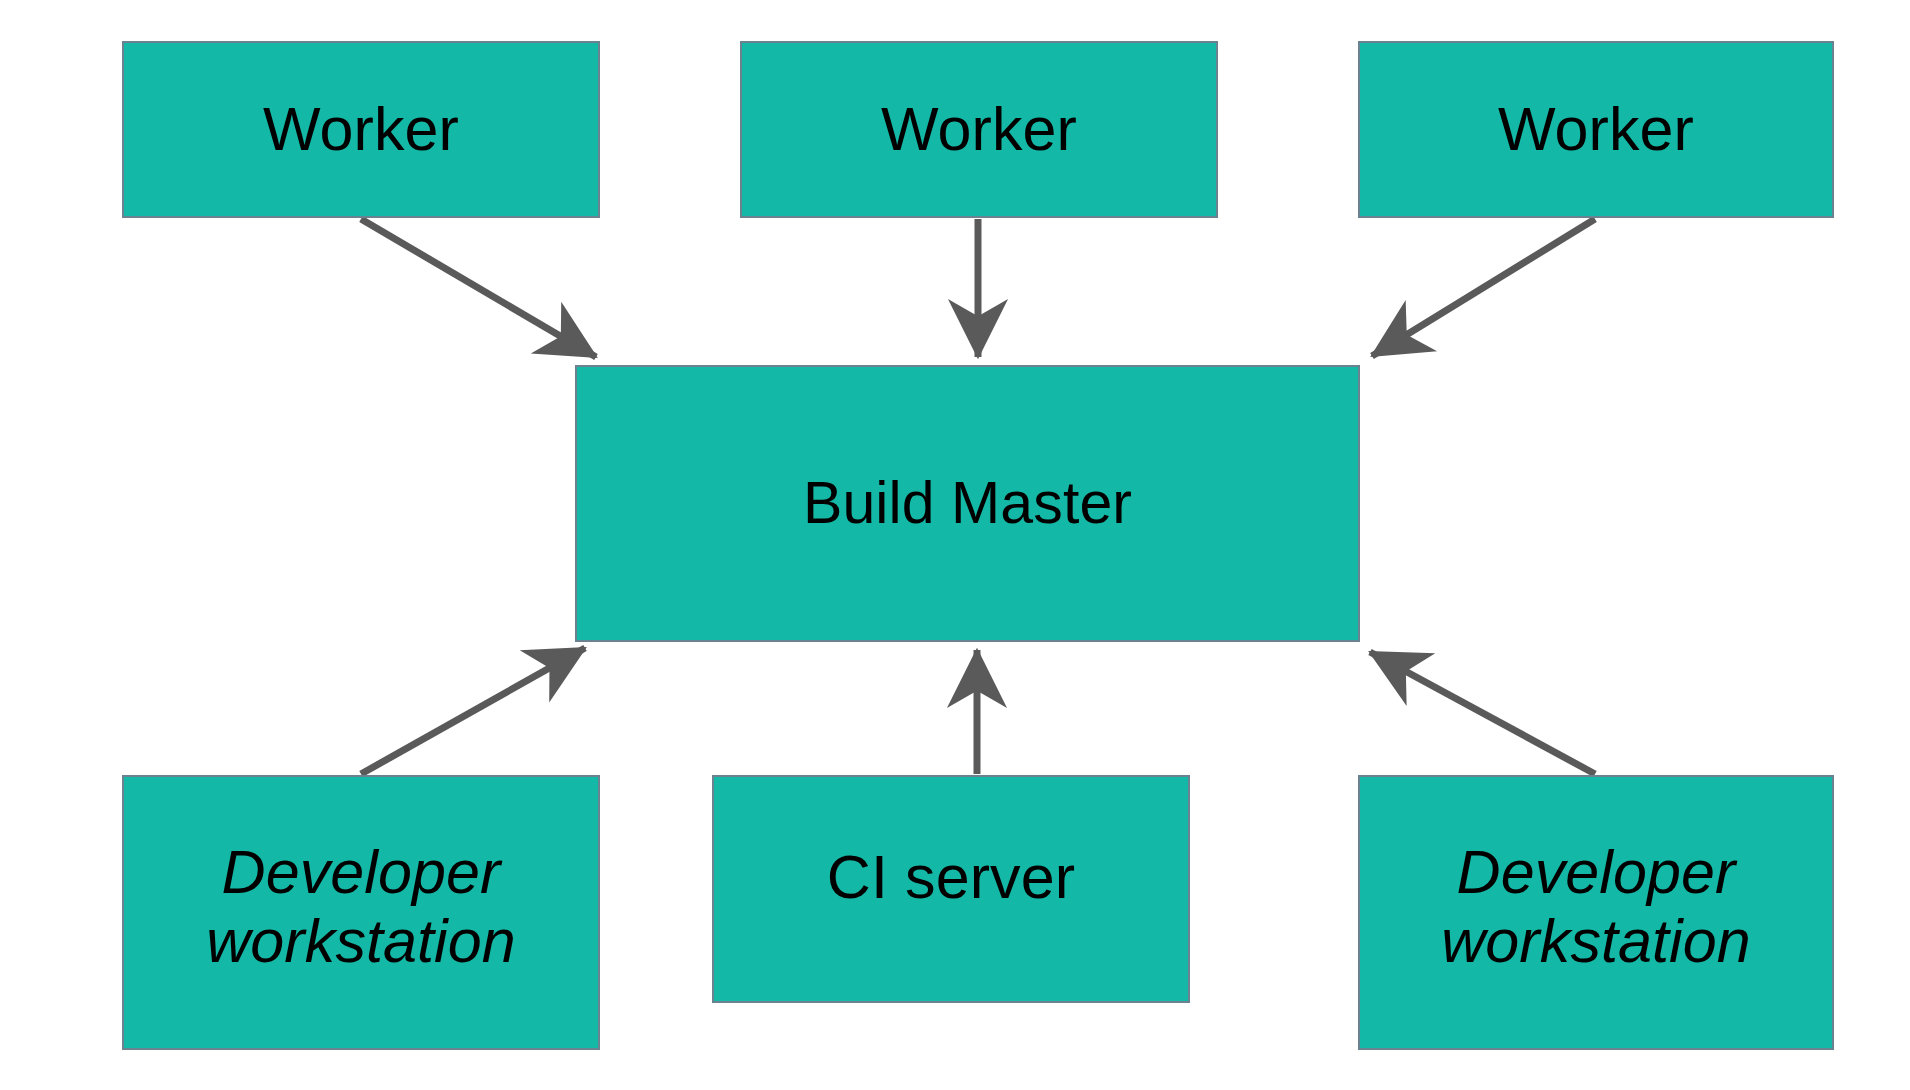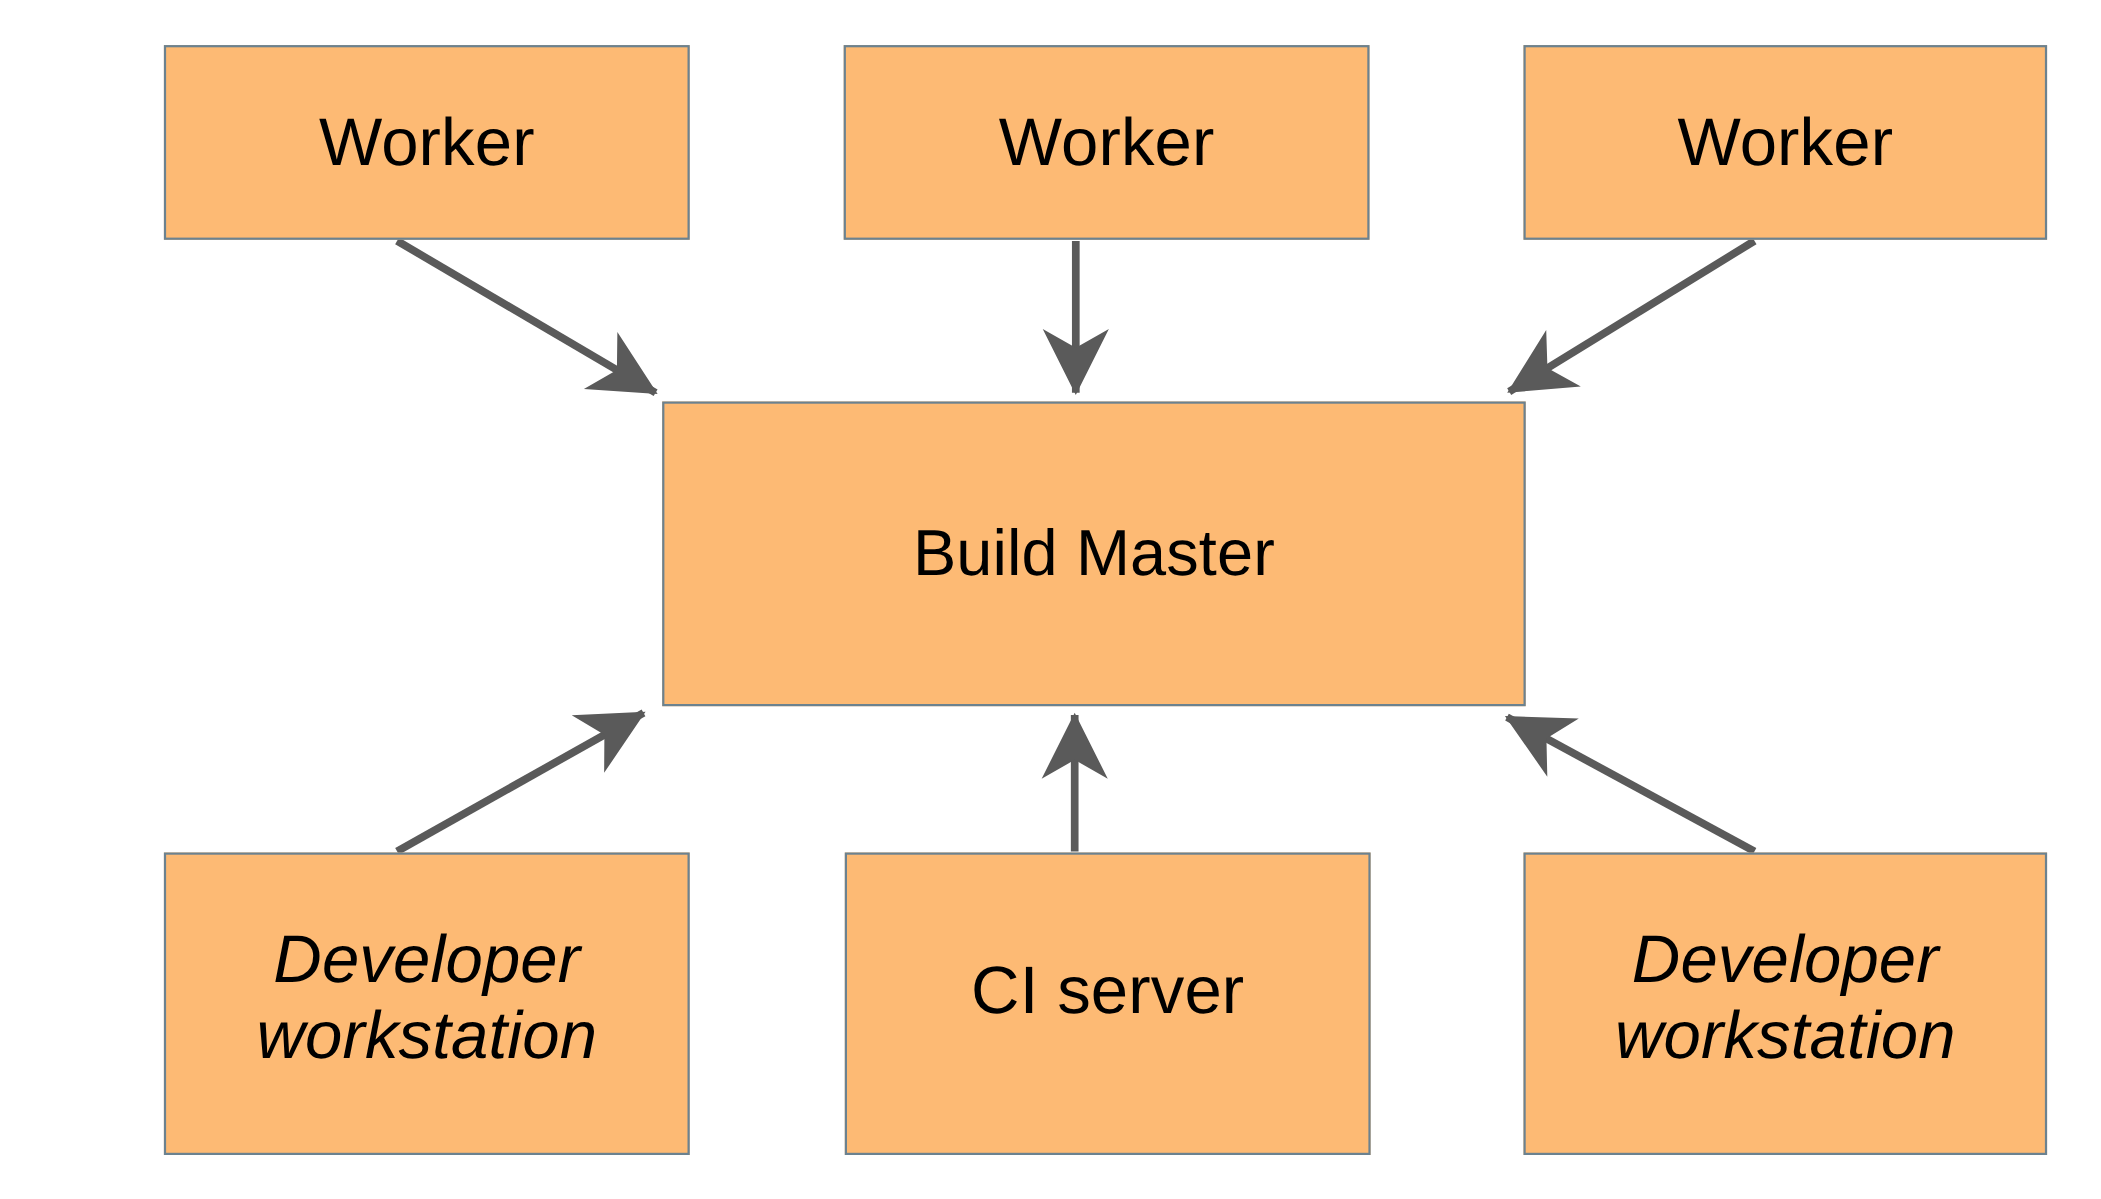--- a/index.html
+++ b/index.html
@@ -22,43 +22,42 @@
     position: absolute;
     left: 0;
     top: 0;
     width: 1910px;
     height: 1090px;
     pointer-events: none;
   }
   .node {
     position: absolute;
     box-sizing: border-box;
-    background: #fdba74;
+    background: #14b8a6;
     border: 2px solid #6b8290;
     display: flex;
     align-items: center;
     justify-content: center;
     text-align: center;
     color: #000000;
     line-height: 1.12;
     white-space: pre-line;
     letter-spacing: 0.1px;
-    margin-left: 27px;
   }
   .node-label {
     display: block;
     white-space: pre-line;
   }
   
   #node-worker-left   { left: 122px;  top: 41px;  width: 478px; height: 177px; font-size: 61px; }
   #node-worker-center { left: 740px;  top: 41px;  width: 478px; height: 177px; font-size: 61px; }
   #node-worker-right  { left: 1358px; top: 41px;  width: 476px; height: 177px; font-size: 61px; }
   #node-build-master  { left: 575px;  top: 365px; width: 785px; height: 277px; font-size: 59px; text-align: right; }
   #node-dev-left      { left: 122px;  top: 775px; width: 478px; height: 275px; font-size: 61px; }
-  #node-ci-server     { left: 741px;  top: 775px; width: 478px; height: 275px; font-size: 61px; }
+  #node-ci-server     { left: 712px;  top: 775px; width: 478px; height: 228px; font-size: 61px; }
   #node-dev-right     { left: 1358px; top: 775px; width: 476px; height: 275px; font-size: 61px; }
   
   #node-ci-server .node-label { transform: translateY(-12px); }
   #node-dev-left .node-label, #node-dev-right .node-label { transform: translateY(-6px); font-style: italic; }
 </style>
 </head>
 <body>
 
 <div id="canvas">
 

